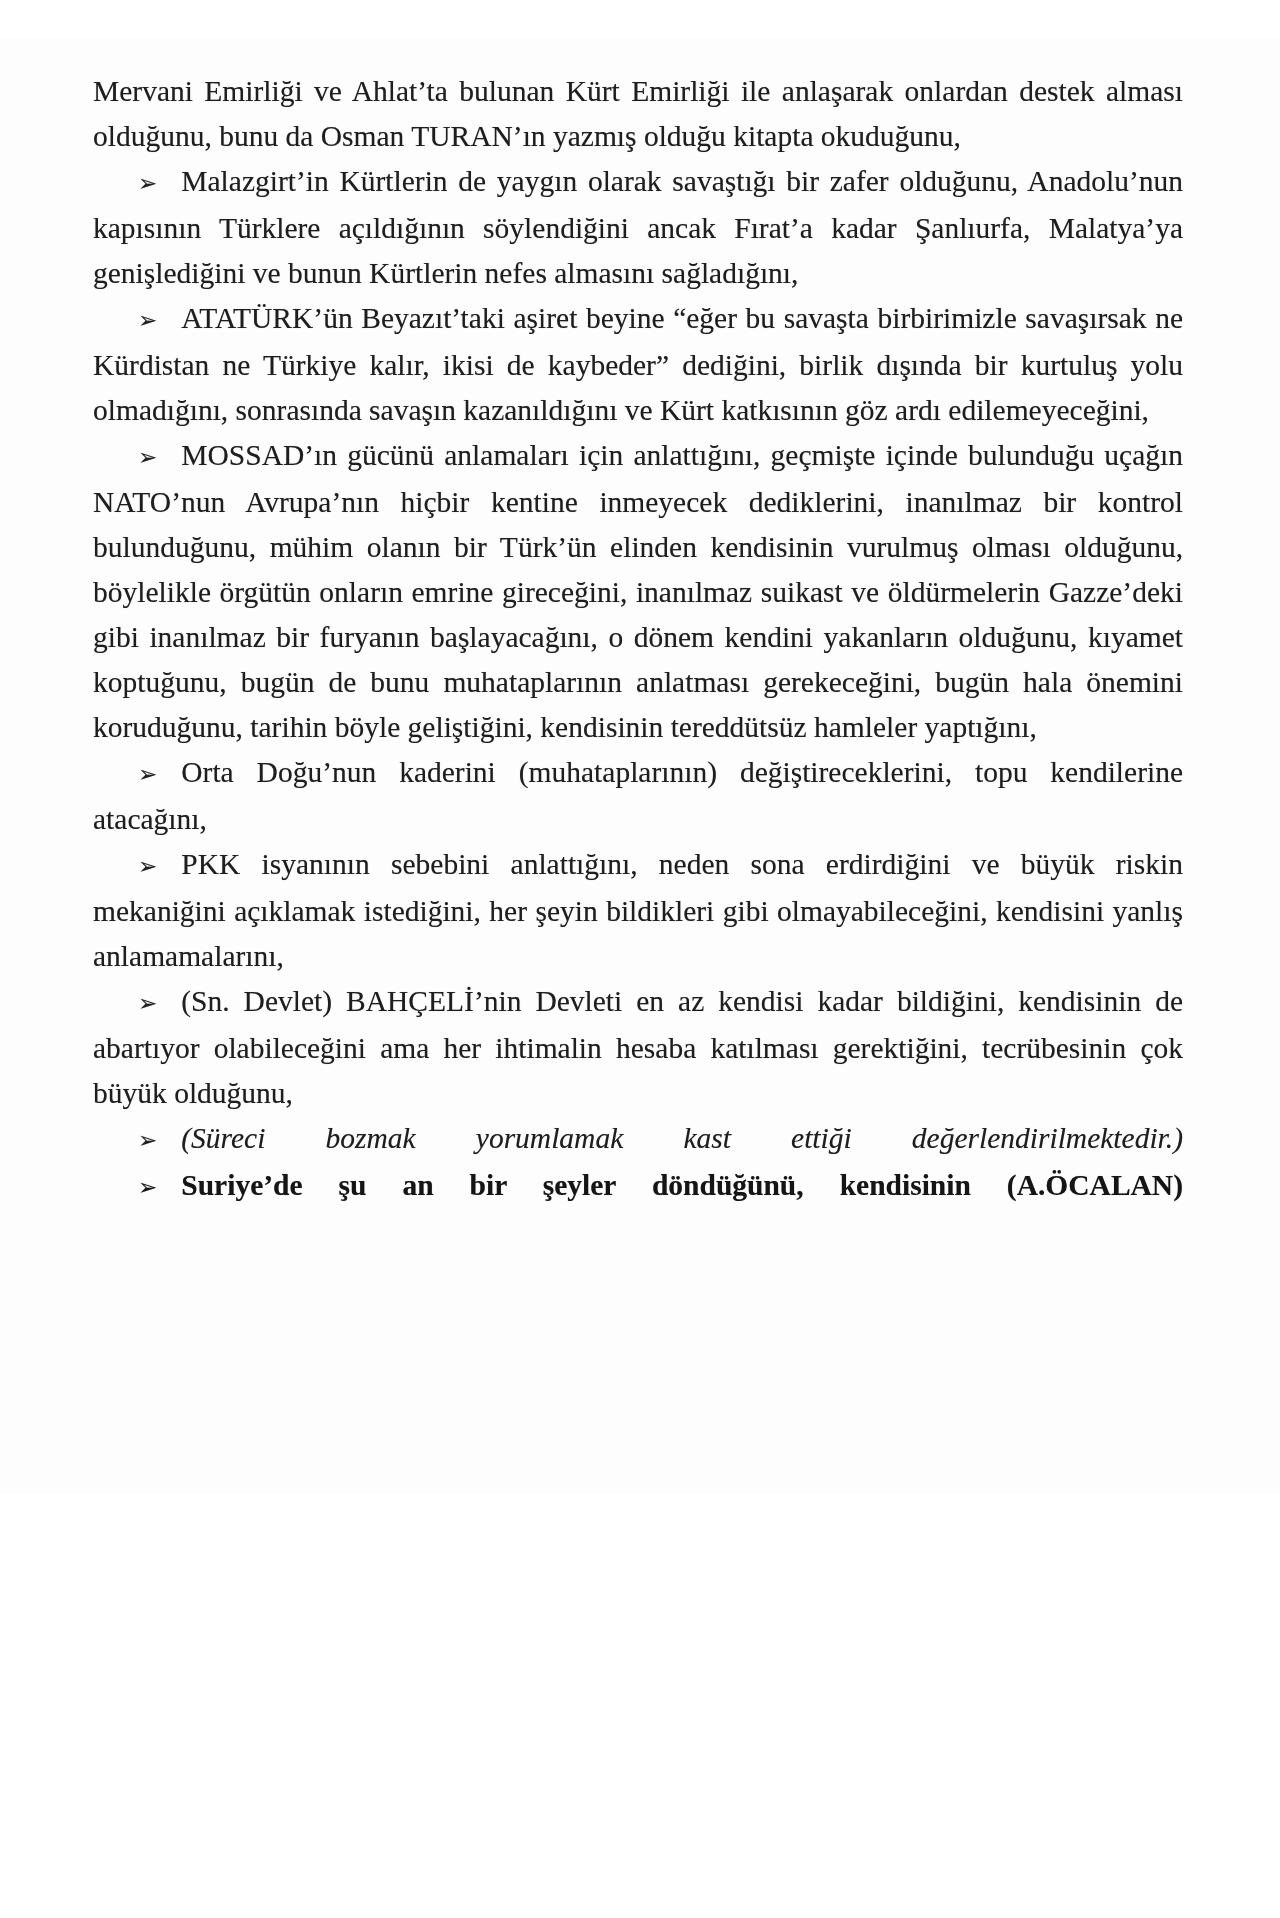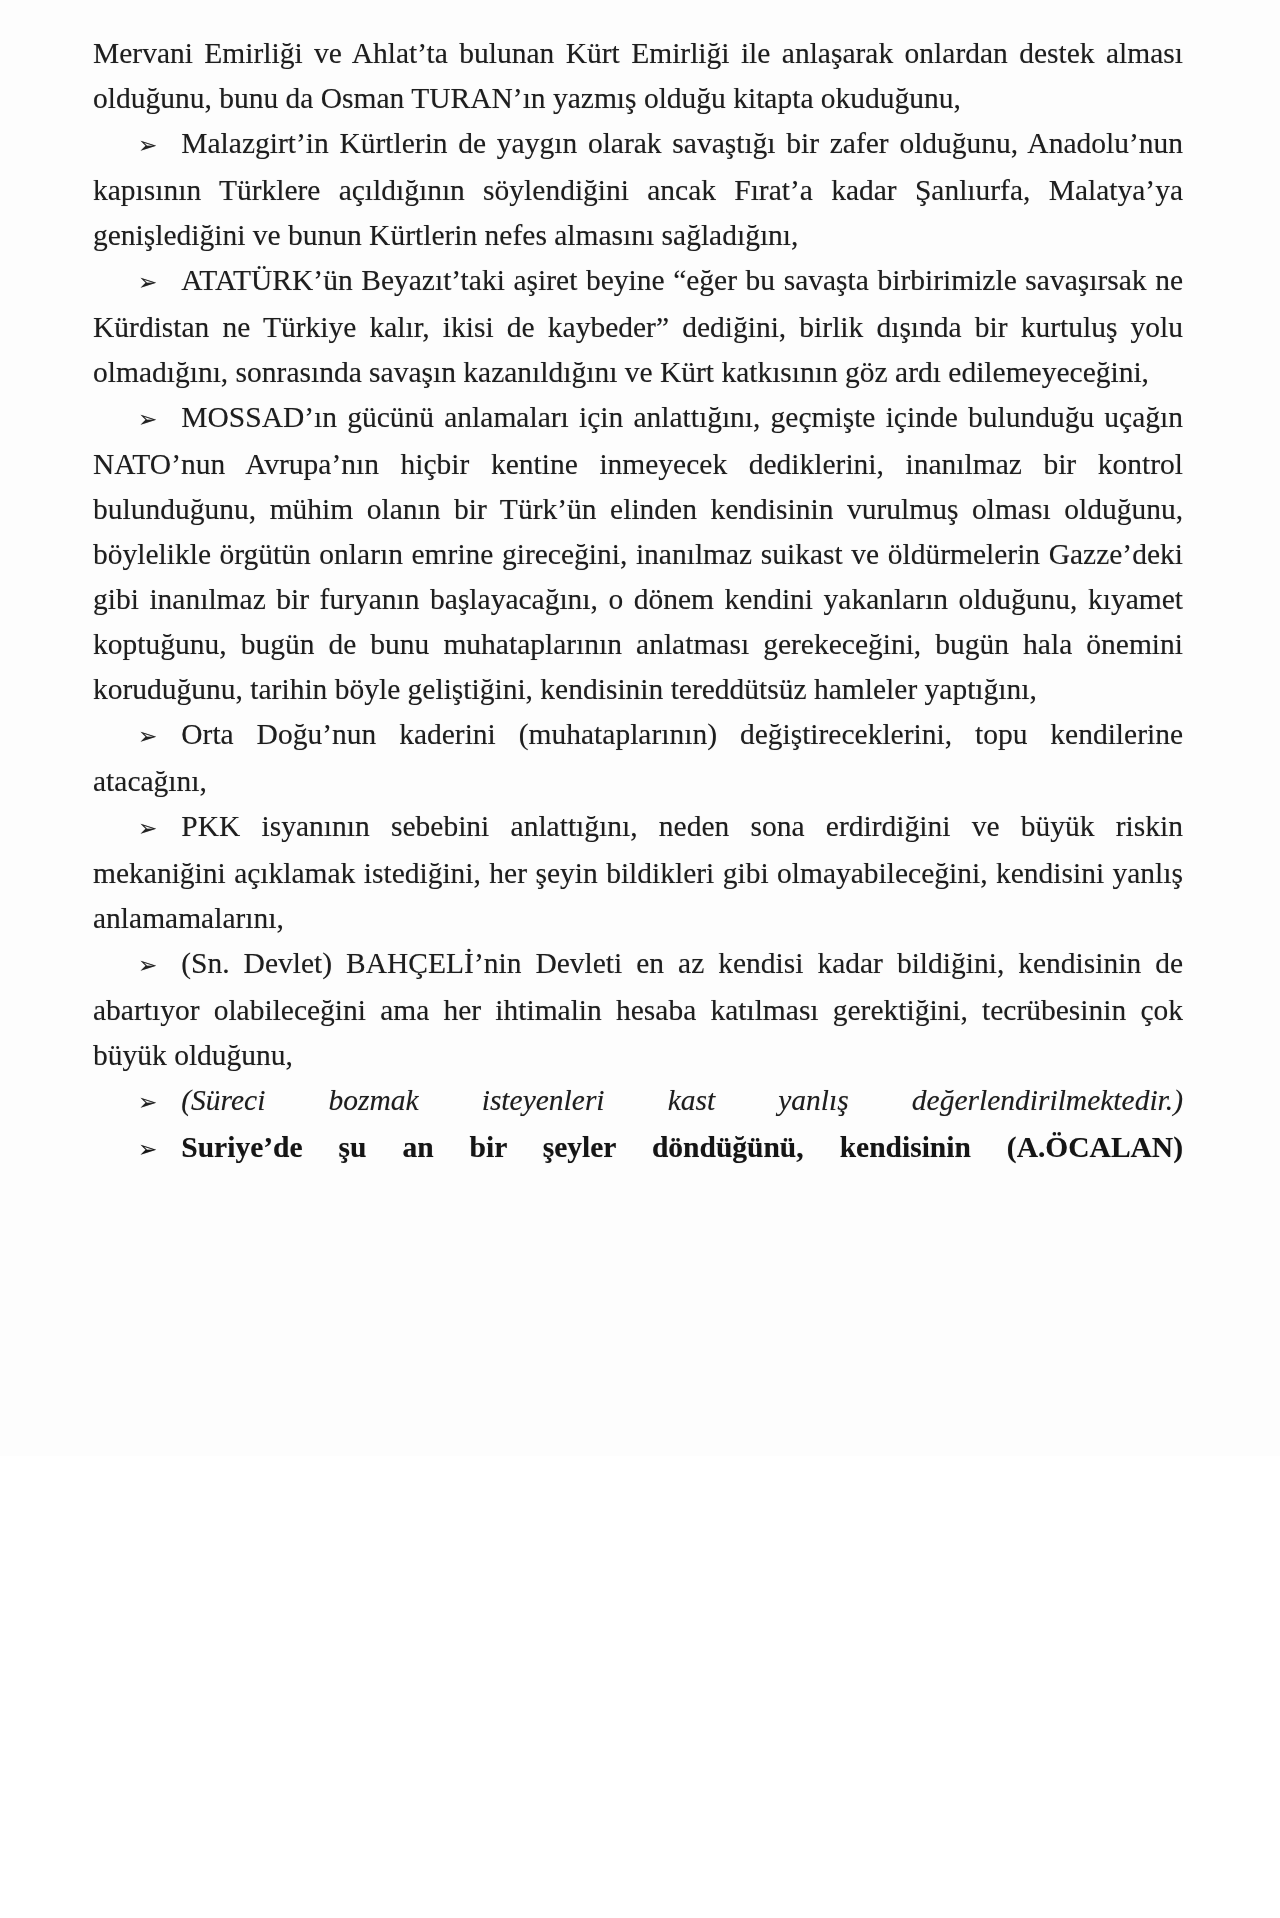--- a/index.html
+++ b/index.html
@@ -7,20 +7,21 @@
     padding: 0;
     background: #ffffff;
   }
   .page {
     position: relative;
     width: 1280px;
     height: 1456px;
     background: #fdfdfd;
     overflow: hidden;
     font-family: "Liberation Serif", "DejaVu Serif", serif;
+    margin-top: 38px;
   }
   .body-text {
     position: absolute;
     left: 93px;
     top: 31px;
     width: 1090px;
     font-size: 29.5px;
     line-height: 45px;
     color: #1e1e1e;
     text-align: justify;
@@ -68,17 +69,17 @@
 
 <div class="page">
   <div class="body-text" id="body-container">
       <p class="continuation"><span>Mervani Emirliği ve Ahlat’ta bulunan Kürt Emirliği ile anlaşarak onlardan destek alması olduğunu, bunu da Osman TURAN’ın yazmış olduğu kitapta okuduğunu,</span></p>
       <p class="bullet"><span class="arrow">➢</span><span>Malazgirt’in Kürtlerin de yaygın olarak savaştığı bir zafer olduğunu, Anadolu’nun kapısının Türklere açıldığının söylendiğini ancak Fırat’a kadar Şanlıurfa, Malatya’ya genişlediğini ve bunun Kürtlerin nefes almasını sağladığını,</span></p>
       <p class="bullet"><span class="arrow">➢</span><span>ATATÜRK’ün Beyazıt’taki aşiret beyine “eğer bu savaşta birbirimizle savaşırsak ne Kürdistan ne Türkiye kalır, ikisi de kaybeder” dediğini, birlik dışında bir kurtuluş yolu olmadığını, sonrasında savaşın kazanıldığını ve Kürt katkısının göz ardı edilemeyeceğini,</span></p>
       <p class="bullet"><span class="arrow">➢</span><span>MOSSAD’ın gücünü anlamaları için anlattığını, geçmişte içinde bulunduğu uçağın NATO’nun Avrupa’nın hiçbir kentine inmeyecek dediklerini, inanılmaz bir kontrol bulunduğunu, mühim olanın bir Türk’ün elinden kendisinin vurulmuş olması olduğunu, böylelikle örgütün onların emrine gireceğini, inanılmaz suikast ve öldürmelerin Gazze’deki gibi inanılmaz bir furyanın başlayacağını, o dönem kendini yakanların olduğunu, kıyamet koptuğunu, bugün de bunu muhataplarının anlatması gerekeceğini, bugün  hala önemini koruduğunu, tarihin böyle geliştiğini, kendisinin tereddütsüz hamleler yaptığını,</span></p>
       <p class="bullet"><span class="arrow">➢</span><span>Orta Doğu’nun kaderini (muhataplarının) değiştireceklerini, topu kendilerine atacağını,</span></p>
       <p class="bullet"><span class="arrow">➢</span><span>PKK isyanının sebebini anlattığını, neden sona erdirdiğini ve büyük riskin mekaniğini açıklamak istediğini, her şeyin bildikleri gibi olmayabileceğini, kendisini yanlış anlamamalarını,</span></p>
       <p class="bullet"><span class="arrow">➢</span><span>(Sn. Devlet) BAHÇELİ’nin Devleti en az kendisi kadar bildiğini, kendisinin de abartıyor olabileceğini ama her ihtimalin hesaba katılması gerektiğini, tecrübesinin çok büyük olduğunu,</span></p>
-      <p class="bullet justify-last"><span class="arrow">➢</span><span class="seg-italic">(Süreci bozmak isteyenleri kast yanlış değerlendirilmektedir.)</span></p>
+      <p class="bullet justify-last"><span class="arrow">➢</span><span class="seg-italic">(Süreci bozmak yorumlamak kast ettiği değerlendirilmektedir.)</span></p>
       <p class="bullet justify-last"><span class="arrow seg-bold">➢</span><span class="seg-bold">Suriye’de şu an bir şeyler döndüğünü, kendisinin (A.ÖCALAN)</span></p>
     </div>
   <div class="footer">Sayfa 6 / 16</div>
 </div>
 
 </body></html>

